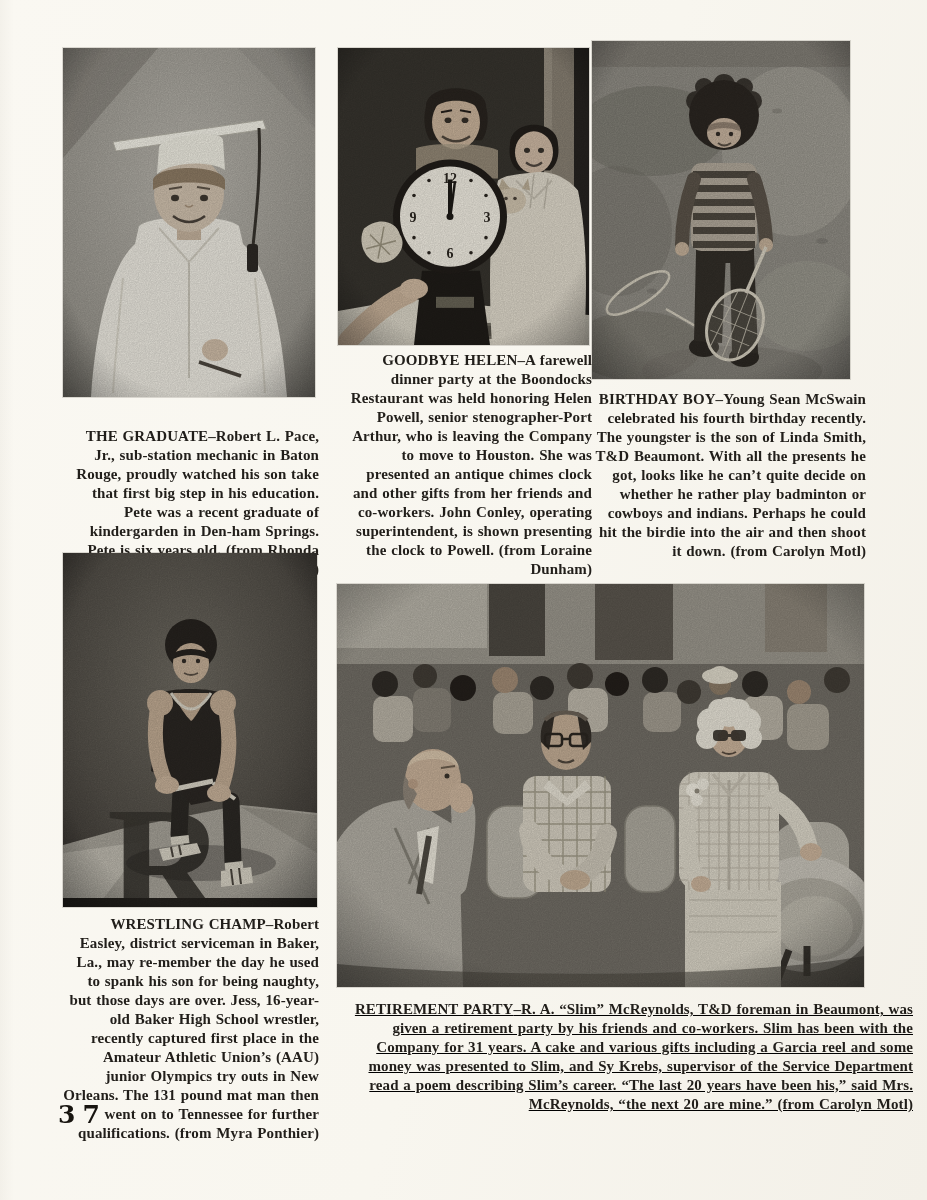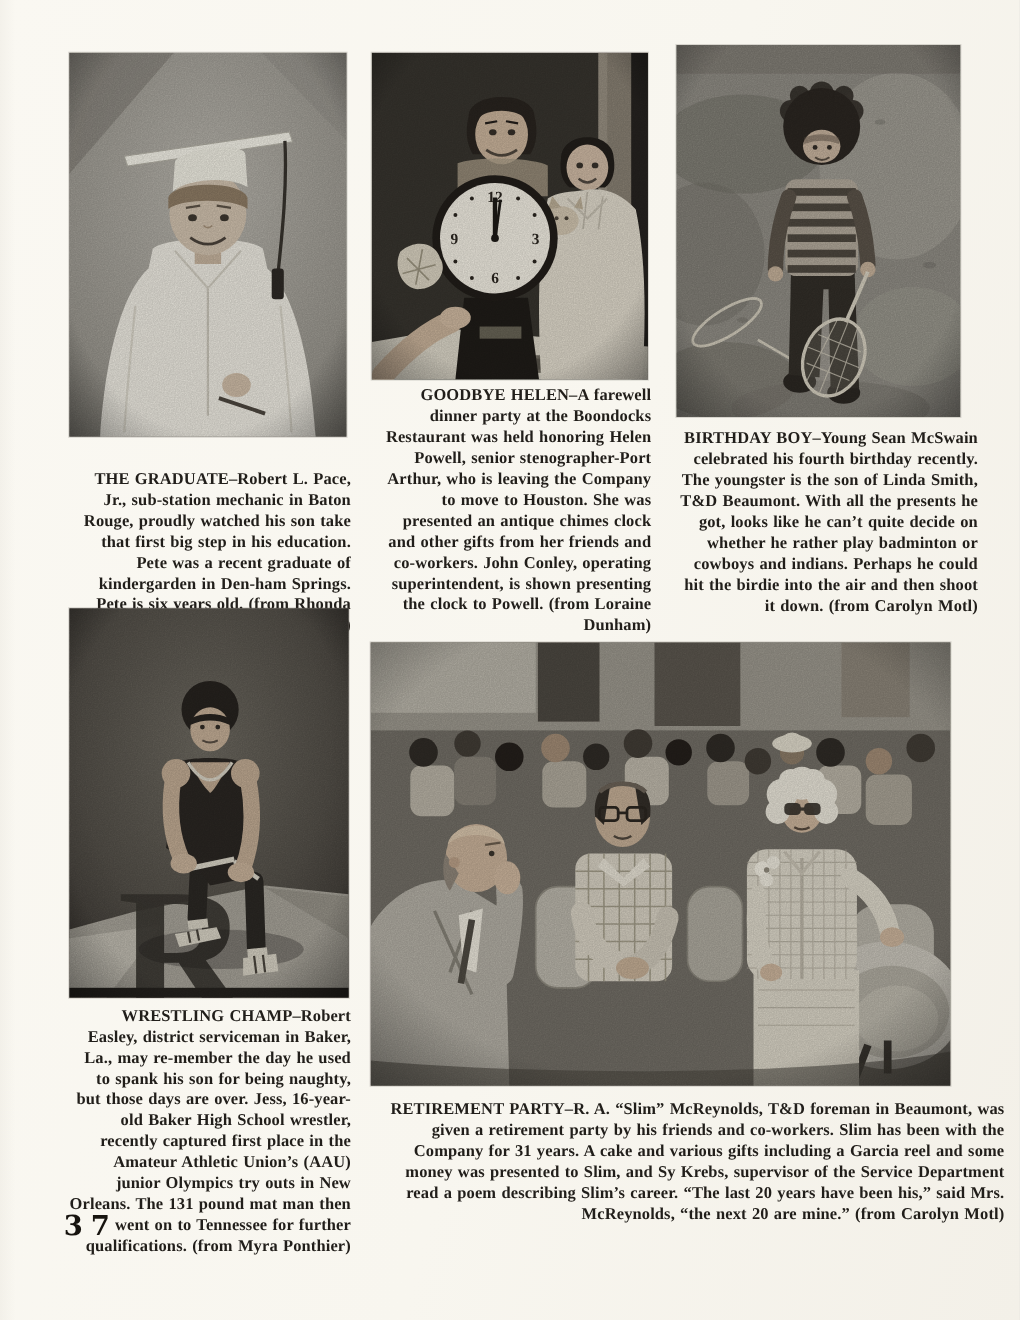--- a/index.html
+++ b/index.html
@@ -12,23 +12,23 @@
     background:linear-gradient(90deg,rgba(120,110,90,.05),rgba(0,0,0,0));pointer-events:none;}
   figure.fig{position:absolute;margin:0;padding:0;}
   .photo{position:relative;background:#8a8780;box-shadow:0 0 0 1px rgba(70,64,55,.18);}
   .photo svg{display:block;width:100%;height:100%;}
   .cap{
     display:block;font-weight:bold;font-size:15px;line-height:19px;color:#211e1a;
     letter-spacing:.1px;word-spacing:.06em;text-align:right;
   }
   .fig1{left:63px;top:48px;width:256px;}   .fig1 .photo{width:252px;height:349px;} .fig1 .cap{margin-top:30px;width:256px;}
   .fig2{left:338px;top:48px;width:254px;}  .fig2 .photo{width:251px;height:297px;} .fig2 .cap{margin-top:6px;width:254px;}
-  .fig3{left:615px;top:41px;width:274px;}  .fig3 .photo{width:258px;height:338px;} .fig3 .cap{margin-top:11px;width:274px;}
+  .fig3{left:592px;top:41px;width:274px;}  .fig3 .photo{width:258px;height:338px;} .fig3 .cap{margin-top:11px;width:274px;}
   .fig4{left:63px;top:553px;width:256px;}  .fig4 .photo{width:254px;height:354px;} .fig4 .cap{margin-top:8px;width:256px;}
-  .fig5{left:337px;top:584px;width:576px;} .fig5 .photo{width:527px;height:403px;} .fig5 .cap{margin-top:13px;width:576px;}
+  .fig5{left:337px;top:584px;width:576px;text-decoration:underline;} .fig5 .photo{width:527px;height:403px;} .fig5 .cap{margin-top:13px;width:576px;}
   .pagenum{
     position:absolute;left:58px;top:1100px;
     font-family:"DejaVu Serif","Liberation Serif",serif;font-weight:bold;
     font-size:25px;line-height:1.2;letter-spacing:7px;color:#17140f;
   }
 </style>
 </head>
 <body>
 
 <svg width="0" height="0" style="position:absolute" aria-hidden="true">

